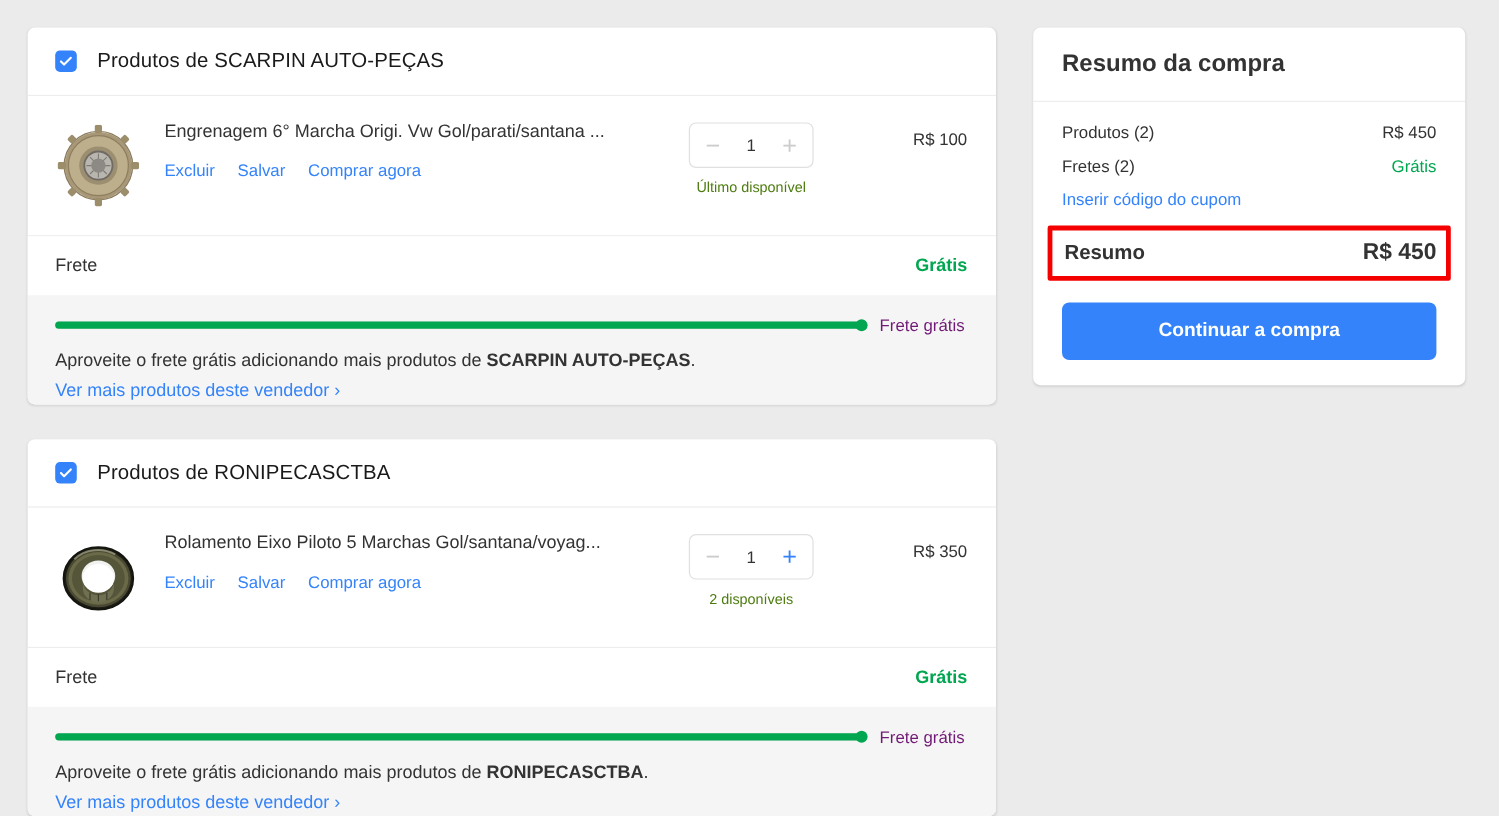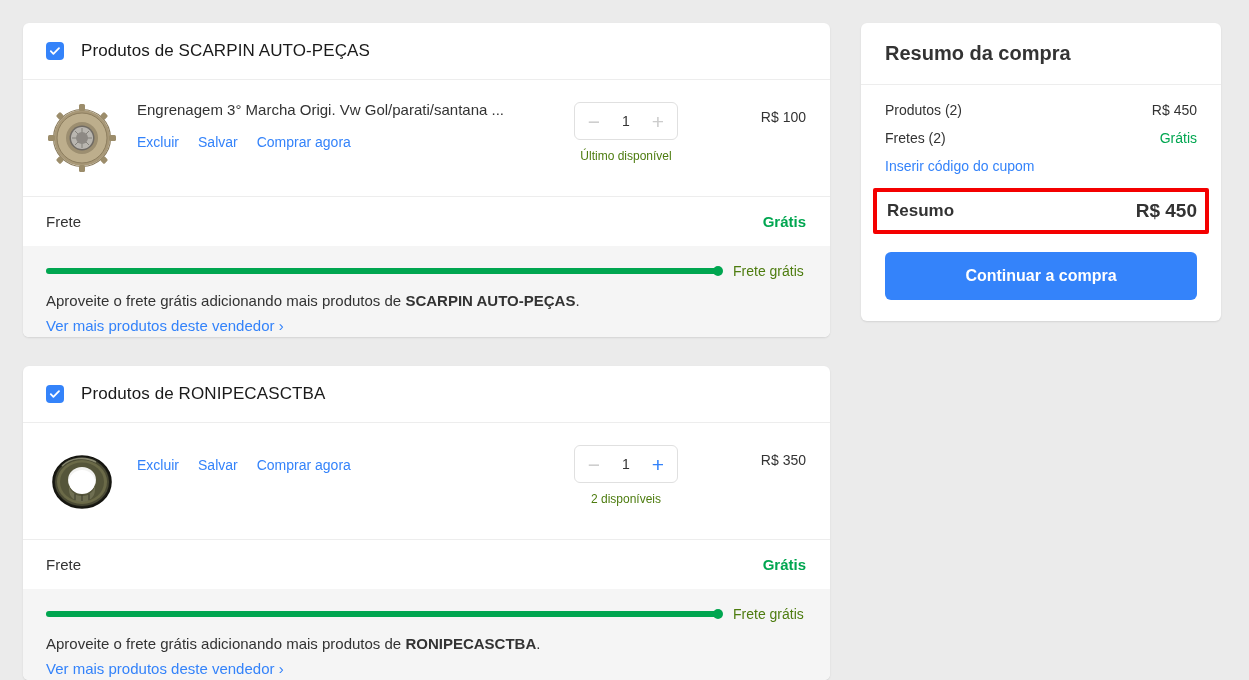--- a/index.html
+++ b/index.html
@@ -214,21 +214,21 @@
     position: absolute;
     top: -2px;
     width: 10px;
     height: 10px;
     border-radius: 50%;
     background: #00a650;
     transform: translateX(-50%);
   }
   .bar-caption {
     font-size: 14px;
-    color: #4d7c0f;
+    color: #701a75;
     white-space: nowrap;
   }
   .ship-text {
     margin-top: 12px;
     font-size: 15px;
     color: #333333;
     line-height: 20px;
   }
   .ship-text b { font-weight: bold; color: #333; }
   .ship-link {
@@ -355,21 +355,21 @@
               <rect x="61" y="31" width="7" height="6" rx="1.5"></rect>
               <rect x="9" y="9" width="6" height="6" rx="1.5" transform="rotate(45 12 12)"></rect>
               <rect x="53" y="9" width="6" height="6" rx="1.5" transform="rotate(45 56 12)"></rect>
               <rect x="9" y="53" width="6" height="6" rx="1.5" transform="rotate(45 12 56)"></rect>
               <rect x="53" y="53" width="6" height="6" rx="1.5" transform="rotate(45 56 56)"></rect>
             </g>
           </svg>
         </div>
 
         <div class="prod-mid">
-          <div class="prod-title">Engrenagem 3° Marcha Origi. Vw Gol/parati/santana ...</div>
+          <div class="prod-title">Engrenagem 6° Marcha Origi. Vw Gol/parati/santana ...</div>
           <div class="prod-actions">
             <span class="link">Excluir</span>
             <span class="link">Salvar</span>
             <span class="link">Comprar agora</span>
           </div>
         </div>
 
         <div class="qty-col">
           <div class="stepper">
             <span class="step-btn">−</span>
@@ -431,20 +431,21 @@
                 <line x1="0" y1="13" x2="0" y2="19"></line>
                 <line x1="7" y1="12" x2="7" y2="18"></line>
               </g>
               <ellipse rx="29" ry="26" fill="none" stroke="#15150f" stroke-width="1.6"></ellipse>
               <path d="M-20 -16 A26 22 0 0 1 14 -20" fill="none" stroke="#b5b59a" stroke-width="1.6" opacity=".6"></path>
             </g>
           </svg>
         </div>
 
         <div class="prod-mid">
+          <div class="prod-title">Rolamento Eixo Piloto 5 Marchas Gol/santana/voyag...</div>
           <div class="prod-actions">
             <span class="link">Excluir</span>
             <span class="link">Salvar</span>
             <span class="link">Comprar agora</span>
           </div>
         </div>
 
         <div class="qty-col">
           <div class="stepper">
             <span class="step-btn">−</span>

